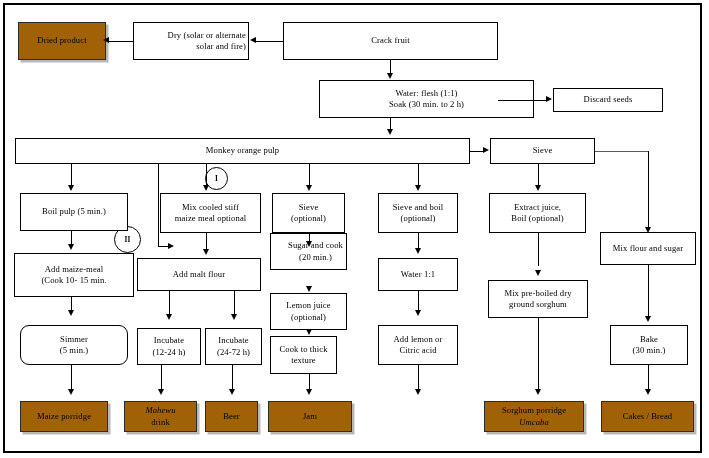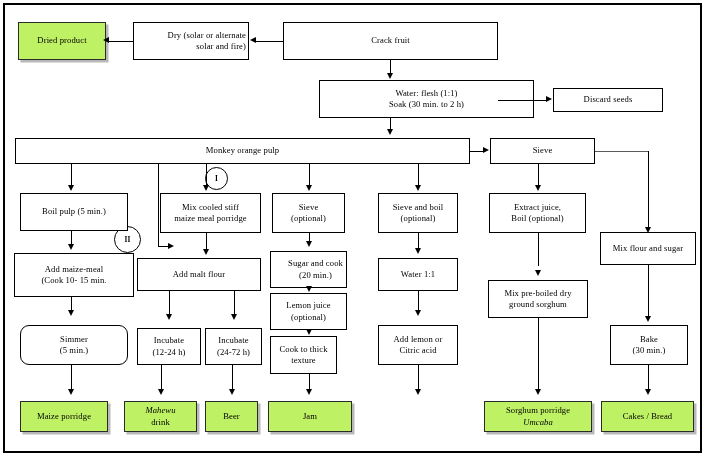--- a/index.html
+++ b/index.html
@@ -29,21 +29,21 @@
     font-size:8.6px;
     line-height:1.32;
     color:#000;
     letter-spacing:.1px;
     padding:1px 2px;
   }
   .node.shadow{
     box-shadow:2.5px 2.5px 0 rgba(0,0,0,.28);
   }
   .node.gray{
-    background:#bef264;
+    background:#a16207;
     border:1.5px solid #2b2b2b;
   }
   .node .ln{display:block;}
   .node .it{font-style:italic;}
   
   .v, .h{
     position:absolute;
     background:#000;
   }
   .v{width:1.4px;}
@@ -158,21 +158,21 @@
   <div class="marker" style="left:114px;top:226px;width:25px;height:25px;">
     <span>II</span>
   </div>
 
   <div class="node" style="left:20px;top:193px;width:108px;height:38px;">
     <span>Boil pulp (5 min.)</span>
   </div>
 
   <div class="node" style="left:160px;top:193px;width:101px;height:40px;flex-direction:column;">
     <span class="ln">Mix cooled stiff</span>
-    <span class="ln">maize meal porridge</span>
+    <span class="ln">maize meal optional</span>
   </div>
 
   <div class="node" style="left:272px;top:193px;width:73px;height:40px;flex-direction:column;">
     <span class="ln">Sieve</span>
     <span class="ln">(optional)</span>
   </div>
 
   <div class="node" style="left:378px;top:193px;width:80px;height:40px;flex-direction:column;">
     <span class="ln">Sieve and boil</span>
     <span class="ln">(optional)</span>
@@ -192,21 +192,21 @@
 
   <div class="node" style="left:14px;top:253px;width:120px;height:44px;flex-direction:column;">
     <span class="ln">Add maize-meal</span>
     <span class="ln">(Cook 10- 15 min.</span>
   </div>
 
   <div class="node" style="left:137px;top:258px;width:124px;height:33px;">
     <span>Add malt flour</span>
   </div>
 
-  <div class="node" style="left:270px;top:251px;width:77px;height:37px;flex-direction:column;padding-left:16px;">
+  <div class="node" style="left:270px;top:233px;width:77px;height:37px;flex-direction:column;padding-left:16px;">
     <span class="ln">Sugar and cook</span>
     <span class="ln">(20 min.)</span>
   </div>
 
   <div class="node" style="left:378px;top:258px;width:80px;height:33px;">
     <span>Water 1:1</span>
   </div>
 
   <div class="node" style="left:488px;top:280px;width:100px;height:38px;flex-direction:column;">
     <span class="ln">Mix pre-boiled dry</span>
@@ -298,21 +298,21 @@
 
   <div class="node gray shadow" style="left:205px;top:401px;width:53px;height:31px;">
     <span>Beer</span>
   </div>
 
   <div class="node gray shadow" style="left:268px;top:401px;width:84px;height:31px;">
     <span>Jam</span>
   </div>
 
 
-  <div class="node gray shadow" style="left:484px;top:401px;width:108px;height:31px;flex-direction:column;">
+  <div class="node gray shadow" style="left:484px;top:401px;width:100px;height:31px;flex-direction:column;">
     <span class="ln">Sorghum porridge</span>
     <span class="ln it">Umcaba</span>
   </div>
 
   <div class="node gray shadow" style="left:601px;top:401px;width:93px;height:31px;">
     <span>Cakes / Bread</span>
   </div>
 
   <div class="v" style="left:70.5px;top:365px;height:25px;"></div>
   <div class="arrow down" style="left:67.5px;top:389px;"></div>

